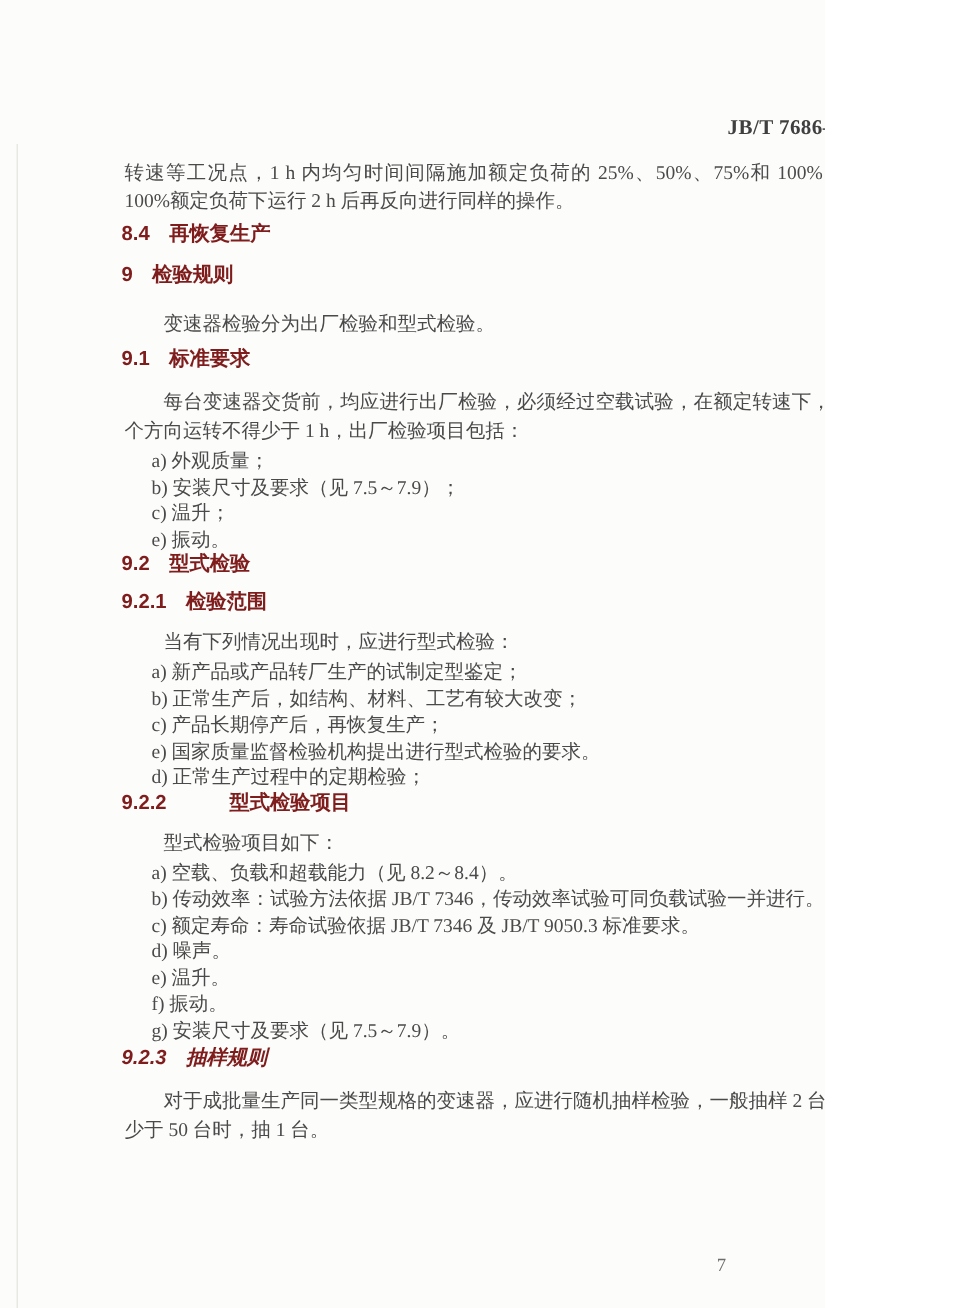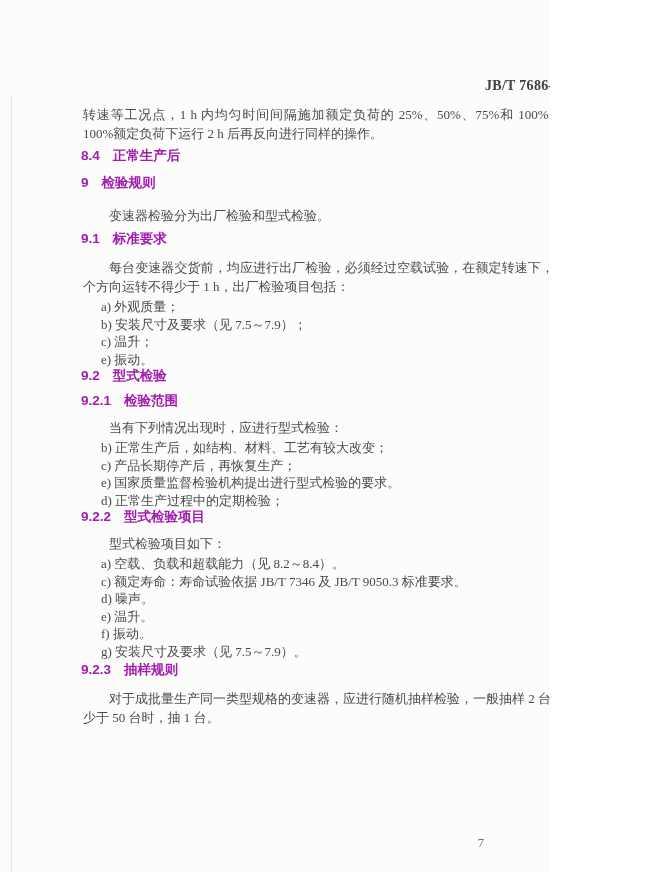--- a/index.html
+++ b/index.html
@@ -30,32 +30,32 @@
   }
   .para { margin:2px; line-height:19px; text-align:justify; }
   .para.indent { text-indent:26px; }
   .mt11 { margin-top:11px; }
   .mt15 { margin-top:15px; }
   .heading {
     font-family:"Liberation Sans","DejaVu Sans",sans-serif;
     font-weight:bold;
     font-size:13.5px;
     line-height:16px;
-    color:#a21caf;
+    color:#7f1d1d;
     display:flex;
     align-items:center;
   }
   .heading .num { margin-right:13px; }
   .h-84  { margin-top:5px; }
   .h-9   { margin-top:11px; }
   .h-91  { margin-top:6px; }
   .h-92  { margin-top:0px; }
   .h-921 { margin-top:9px; }
-  .h-922 { margin-top:0px; }
-  .h-923 { margin-top:1.5px; }
+  .h-922 { margin-top:0px;gap:29px; }
+  .h-923 { margin-top:1.5px;font-style:italic; }
   .p-after-h { margin-top:11px; }
   .p-after-h-sm { margin-top:9px; }
   .item-list {
     list-style:none;
     margin:0; padding:0 0 0 20px;
   }
   .item-list li { line-height:17.5px; }
   .page-number {
     position:absolute;
     top:836px; right:66px;
@@ -71,21 +71,21 @@
   <div class="scan-edge"></div>
 
   <div class="content">
 
     <div class="doc-number">JB/T 7686—2014</div>
 
     <p class="para mt11">转速等工况点，1 h 内均匀时间间隔施加额定负荷的 25%、50%、75%和 100%，保持 100%额定负荷下运行 2 h 后再反向进行同样的操作。</p>
 
     <div class="heading h-84">
       <span class="num">8.4</span>
-      <span class="title">正常生产后</span>
+      <span class="title">再恢复生产</span>
     </div>
 
     <div class="heading h-9">
       <span class="num">9</span>
       <span class="title">检验规则</span>
     </div>
     <p class="para indent mt15">变速器检验分为出厂检验和型式检验。</p>
 
     <div class="heading h-91">
       <span class="num">9.1</span>
@@ -103,33 +103,35 @@
       <span class="num">9.2</span>
       <span class="title">型式检验</span>
     </div>
 
     <div class="heading h-921">
       <span class="num">9.2.1</span>
       <span class="title">检验范围</span>
     </div>
     <p class="para indent p-after-h-sm">当有下列情况出现时，应进行型式检验：</p>
     <ul class="item-list">
+      <li>a) 新产品或产品转厂生产的试制定型鉴定；</li>
       <li>b) 正常生产后，如结构、材料、工艺有较大改变；</li>
       <li>c) 产品长期停产后，再恢复生产；</li>
       <li>e) 国家质量监督检验机构提出进行型式检验的要求。</li>
       <li>d) 正常生产过程中的定期检验；</li>
     </ul>
 
     <div class="heading h-922">
       <span class="num">9.2.2</span>
       <span class="title">型式检验项目</span>
     </div>
     <p class="para indent p-after-h-sm">型式检验项目如下：</p>
     <ul class="item-list">
       <li>a) 空载、负载和超载能力（见 8.2～8.4）。</li>
+      <li>b) 传动效率：试验方法依据 JB/T 7346，传动效率试验可同负载试验一并进行。</li>
       <li>c) 额定寿命：寿命试验依据 JB/T 7346 及 JB/T 9050.3 标准要求。</li>
       <li>d) 噪声。</li>
       <li>e) 温升。</li>
       <li>f) 振动。</li>
       <li>g) 安装尺寸及要求（见 7.5～7.9）。</li>
     </ul>
 
     <div class="heading h-923">
       <span class="num">9.2.3</span>
       <span class="title">抽样规则</span>

